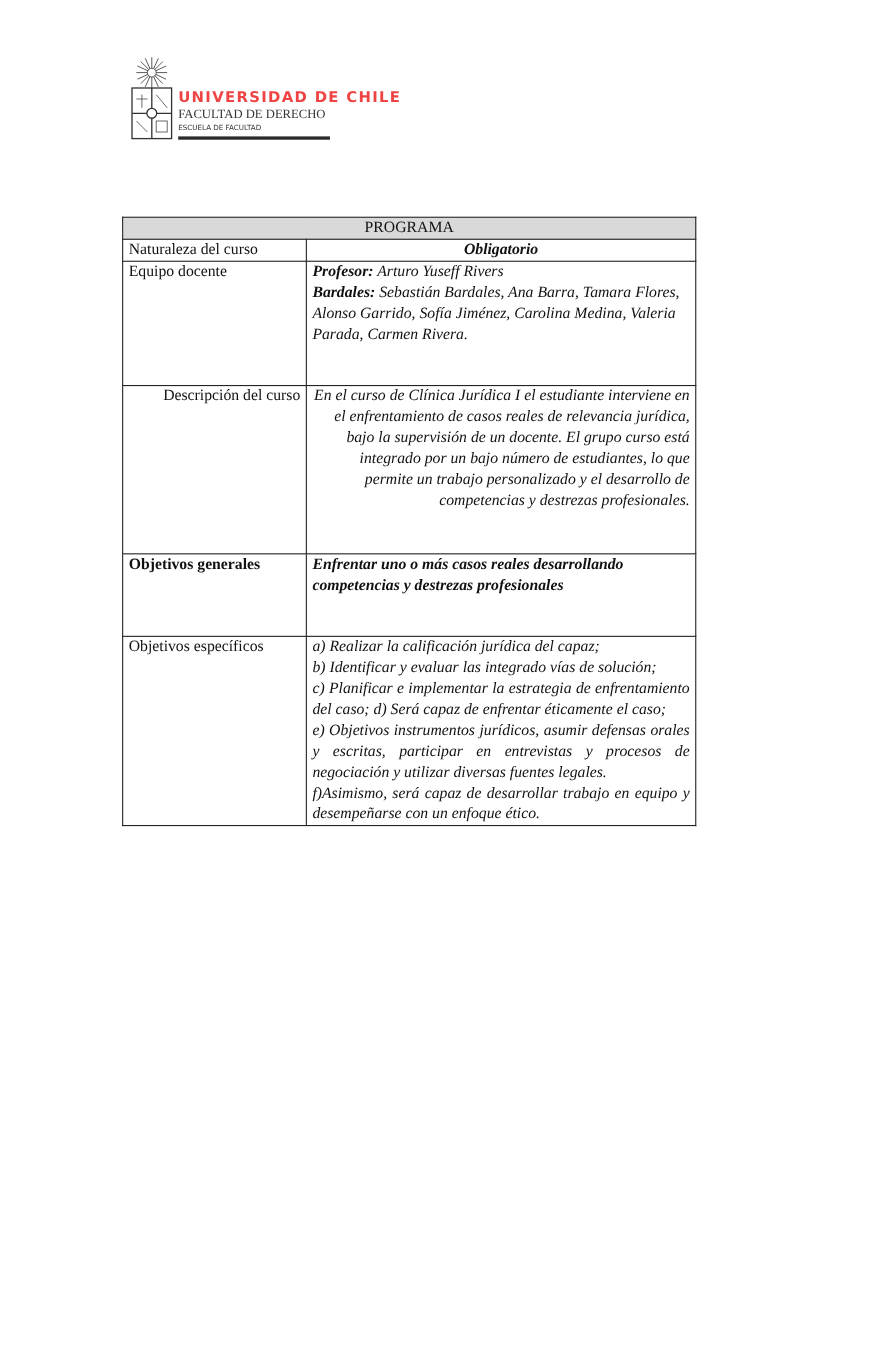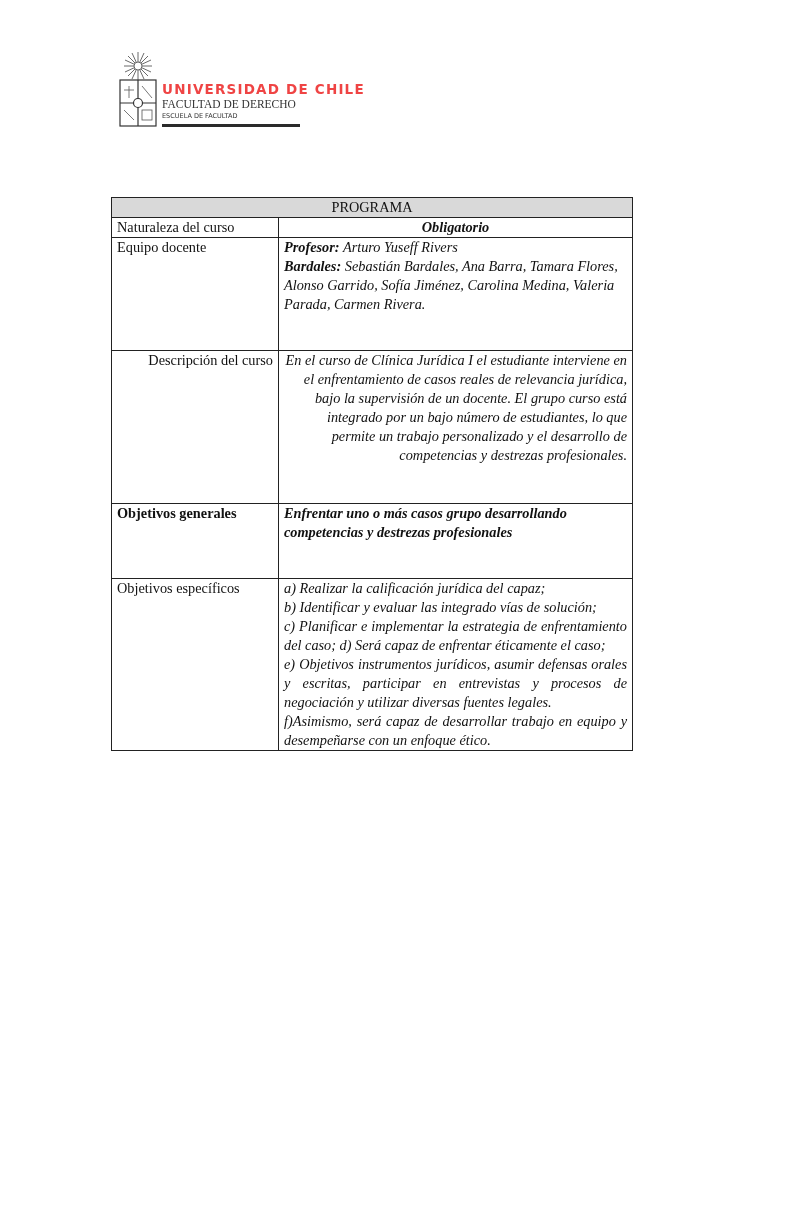--- a/index.html
+++ b/index.html
@@ -82,21 +82,21 @@
       <div><b class="lead">Profesor:</b><span> Arturo Yuseff Rivers</span></div>
       <div><b class="lead">Bardales:</b><span> Sebastián Bardales, Ana Barra, Tamara Flores, Alonso Garrido, Sofía Jiménez, Carolina Medina, Valeria Parada, Carmen Rivera.</span></div>
     </td>
   </tr>
   <tr class="row-desc">
     <td class="lbl">Descripción del curso</td>
     <td class="ital just pad-top2">En el curso de Clínica Jurídica I el estudiante interviene en el enfrentamiento de casos reales de relevancia jurídica, bajo la supervisión de un docente. El grupo curso está integrado por un bajo número de estudiantes, lo que permite un trabajo personalizado y el desarrollo de competencias y destrezas profesionales.</td>
   </tr>
   <tr class="row-gen">
     <td class="lbl">Objetivos generales</td>
-    <td class="ital pad-top3">Enfrentar uno o más casos grupo desarrollando competencias y destrezas profesionales</td>
+    <td class="ital pad-top3">Enfrentar uno o más casos reales desarrollando competencias y destrezas profesionales</td>
   </tr>
   <tr>
     <td class="lbl">Objetivos específicos</td>
     <td class="ital just">
       <div>a) Realizar la calificación jurídica del capaz;</div>
       <div>b) Identificar y evaluar las integrado vías de solución;</div>
       <div>c) Planificar e implementar la estrategia de enfrentamiento del caso; d) Será capaz de enfrentar éticamente el caso;</div>
       <div>e) Objetivos instrumentos jurídicos, asumir defensas orales y escritas, participar en entrevistas y procesos de negociación y utilizar diversas fuentes legales.</div>
       <div>f)Asimismo, será capaz de desarrollar trabajo en equipo y desempeñarse con un enfoque ético.</div>
     </td>

